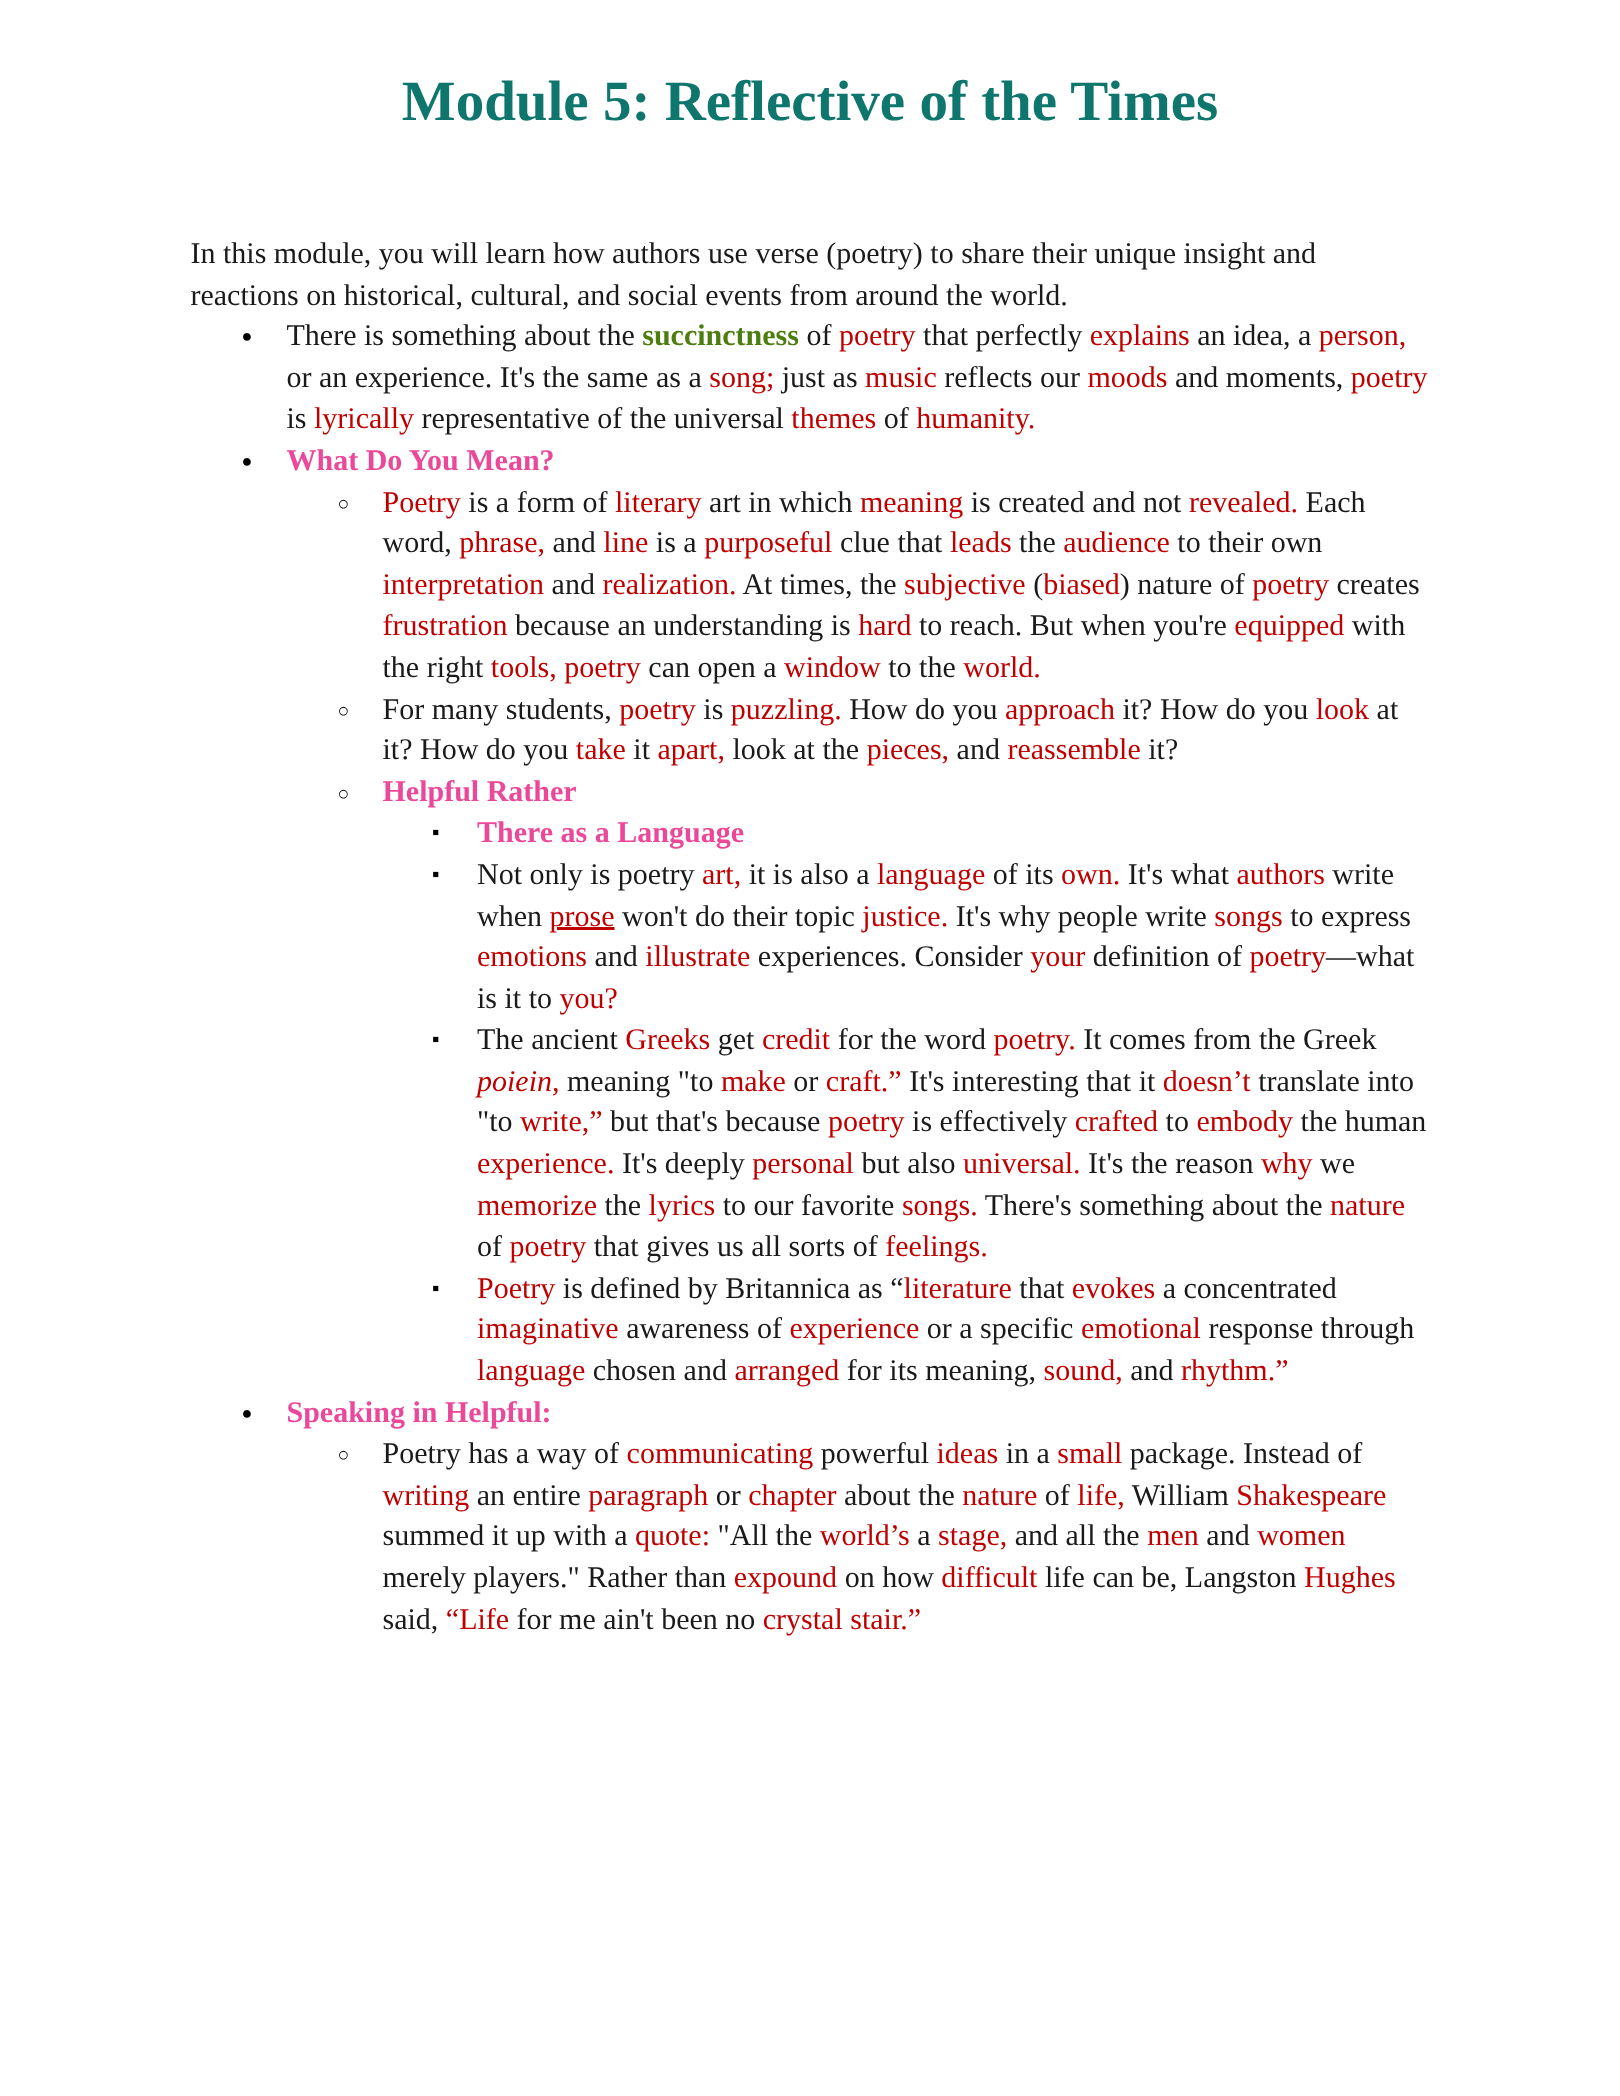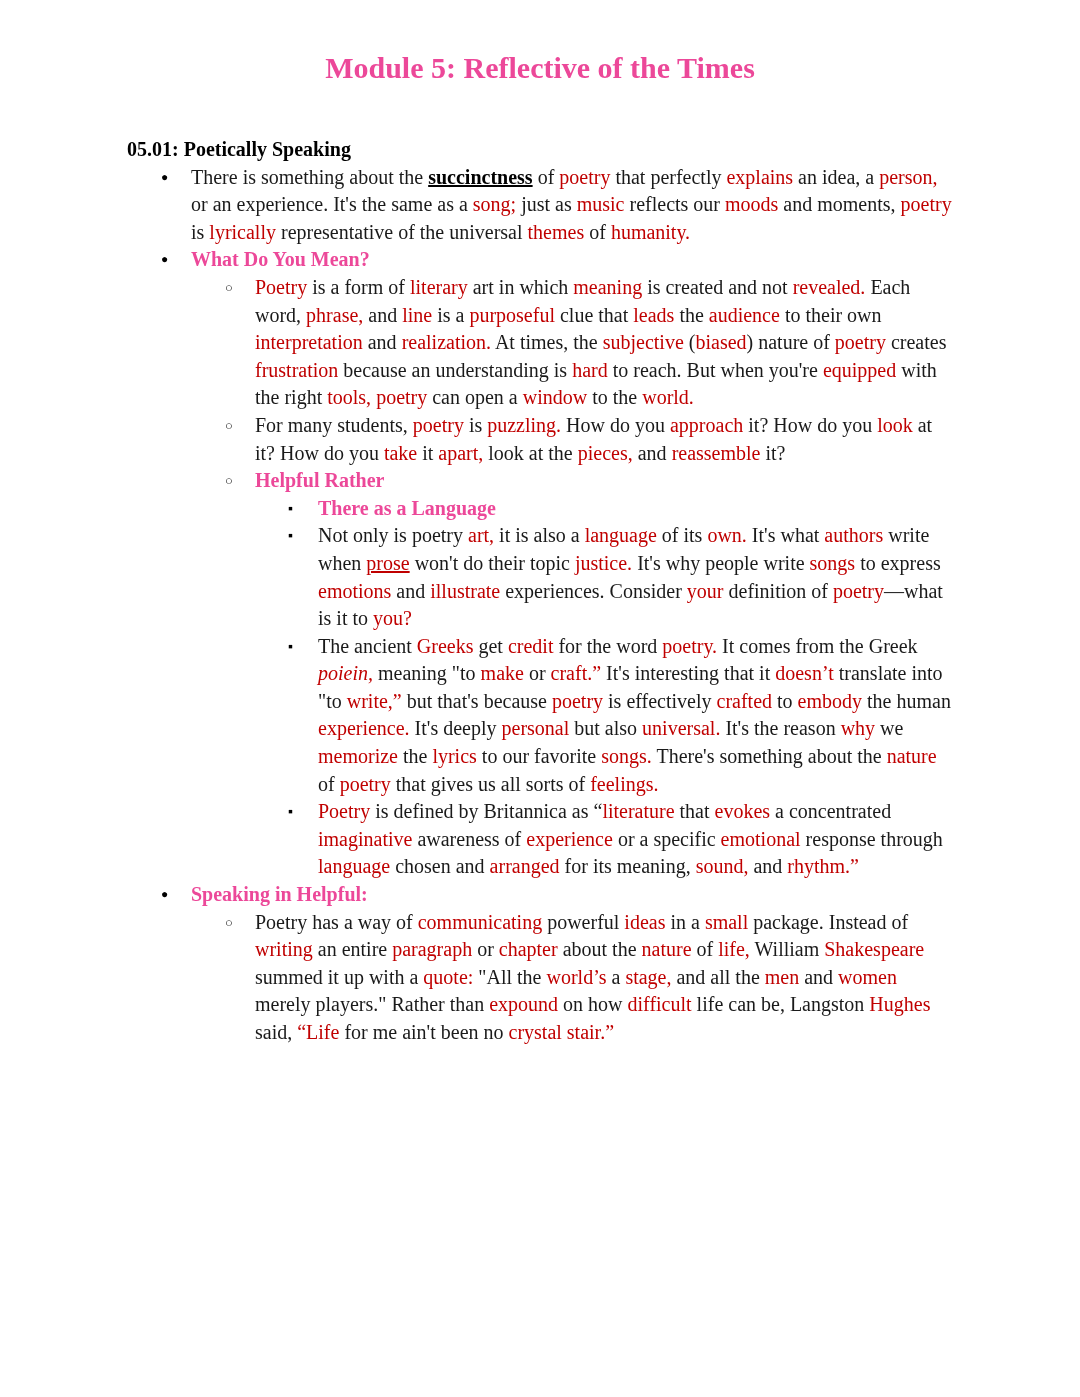--- a/index.html
+++ b/index.html
@@ -13,41 +13,41 @@
     font-family: "Liberation Serif", "DejaVu Serif", serif;
     color: #1a1a1a;
     position: relative;
   }
   .page {
     padding: 48px 127px 60px 127px;
     box-sizing: border-box;
     width: 1080px;
   }
   .doc-title {
-    font-size: 30px;
+    font-size: 38px;
     font-weight: bold;
     text-align: center;
     line-height: 40px;
-    margin: 0 0 48px 0;
-    color: #ec4899;
+    margin: 0 0 68px 0;
+    color: #0f766e;
   }
   .body-text {
     font-size: 20px;
     line-height: 27.6px;
   }
   .intro {
     margin: 0;
   }
   .section-heading {
     font-weight: bold;
     color: #000000;
   }
   .red { color: #c00000; }
   .bold { font-weight: bold; color: #ec4899; }
-  .red.bold { color: #000000; text-decoration: underline; }
+  .red.bold { color: #4d7c0f; }
   .italic { font-style: italic; text-align: right; }
   .underline { text-decoration: underline; }
   .li {
     position: relative;
   }
   .li .marker {
     position: absolute;
     top: 0;
     line-height: 27.6px;
     color: #000000;
@@ -59,21 +59,21 @@
   .l3 { padding-left: 191px; }
   .l3 .marker { left: 161px; font-size: 14px; }
 </style>
 </head>
 <body>
 
 <div class="page">
   <h1 class="doc-title">Module 5: Reflective of the Times</h1>
 
   <div class="body-text">
-    <div class="section-heading">05.01: Poetically Speaking</div>
+    <p class="intro"><span>In this module, you will learn how authors use verse (poetry) to share their unique insight and reactions on historical, cultural, and social events from around the world.</span></p>
     <div>
         <div class="li l1"><span class="marker">●</span><span class="li-content"><span>There is something about the </span><span class="red bold">succinctness</span><span> of </span><span class="red">poetry</span><span> that perfectly </span><span class="red">explains</span><span> an idea, a </span><span class="red">person,</span><span> or an experience. It's the same as a </span><span class="red">song;</span><span> just as </span><span class="red">music</span><span> reflects our </span><span class="red">moods</span><span> and moments, </span><span class="red">poetry</span><span> is </span><span class="red">lyrically</span><span> representative of the universal </span><span class="red">themes</span><span> of </span><span class="red">humanity.</span></span></div>
         <div class="li l1"><span class="marker">●</span><span class="li-content"><span class="bold">What Do You Mean?</span></span></div>
         <div class="li l2"><span class="marker">○</span><span class="li-content"><span class="red">Poetry</span><span> is a form of </span><span class="red">literary</span><span> art in which </span><span class="red">meaning</span><span> is created and not </span><span class="red">revealed.</span><span> Each word, </span><span class="red">phrase,</span><span> and </span><span class="red">line</span><span> is a </span><span class="red">purposeful</span><span> clue that </span><span class="red">leads</span><span> the </span><span class="red">audience</span><span> to their own </span><span class="red">interpretation</span><span> and </span><span class="red">realization.</span><span> At times, the </span><span class="red">subjective</span><span> (</span><span class="red">biased</span><span>) nature of </span><span class="red">poetry</span><span> creates </span><span class="red">frustration</span><span> because an understanding is </span><span class="red">hard</span><span> to reach. But when you're </span><span class="red">equipped</span><span> with the right </span><span class="red">tools,</span><span> </span><span class="red">poetry</span><span> can open a </span><span class="red">window</span><span> to the </span><span class="red">world.</span></span></div>
         <div class="li l2"><span class="marker">○</span><span class="li-content"><span>For many students, </span><span class="red">poetry</span><span> is </span><span class="red">puzzling.</span><span> How do you </span><span class="red">approach</span><span> it? How do you </span><span class="red">look</span><span> at it? How do you </span><span class="red">take</span><span> it </span><span class="red">apart,</span><span> look at the </span><span class="red">pieces,</span><span> and </span><span class="red">reassemble</span><span> it?</span></span></div>
         <div class="li l2"><span class="marker">○</span><span class="li-content"><span class="bold">Helpful Rather</span></span></div>
         <div class="li l3"><span class="marker">▪</span><span class="li-content"><span class="bold">There as a Language</span></span></div>
         <div class="li l3"><span class="marker">▪</span><span class="li-content"><span>Not only is poetry </span><span class="red">art,</span><span> it is also a </span><span class="red">language</span><span> of its </span><span class="red">own.</span><span> It's what </span><span class="red">authors</span><span> write when </span><span class="red underline">prose</span><span> won't do their topic </span><span class="red">justice.</span><span> It's why people write </span><span class="red">songs</span><span> to express </span><span class="red">emotions</span><span> and </span><span class="red">illustrate</span><span> experiences. Consider </span><span class="red">your</span><span> definition of </span><span class="red">poetry</span><span>—what is it to </span><span class="red">you?</span></span></div>
         <div class="li l3"><span class="marker">▪</span><span class="li-content"><span>The ancient </span><span class="red">Greeks</span><span> get </span><span class="red">credit</span><span> for the word </span><span class="red">poetry.</span><span> It comes from the Greek </span><span class="red italic">poiein,</span><span> meaning "to </span><span class="red">make</span><span> or </span><span class="red">craft.”</span><span> It's interesting that it </span><span class="red">doesn’t</span><span> translate into "to </span><span class="red">write,”</span><span> but that's because </span><span class="red">poetry</span><span> is effectively </span><span class="red">crafted</span><span> to </span><span class="red">embody</span><span> the human </span><span class="red">experience.</span><span> It's deeply </span><span class="red">personal</span><span> but also </span><span class="red">universal.</span><span> It's the reason </span><span class="red">why</span><span> we </span><span class="red">memorize</span><span> the </span><span class="red">lyrics</span><span> to our favorite </span><span class="red">songs.</span><span> There's something about the </span><span class="red">nature</span><span> of </span><span class="red">poetry</span><span> that gives us all sorts of </span><span class="red">feelings.</span></span></div>
         <div class="li l3"><span class="marker">▪</span><span class="li-content"><span class="red">Poetry</span><span> is defined by Britannica as “</span><span class="red">literature</span><span> that </span><span class="red">evokes</span><span> a concentrated </span><span class="red">imaginative</span><span> awareness of </span><span class="red">experience</span><span> or a specific </span><span class="red">emotional</span><span> response through </span><span class="red">language</span><span> chosen and </span><span class="red">arranged</span><span> for its meaning, </span><span class="red">sound,</span><span> and </span><span class="red">rhythm.”</span></span></div>

